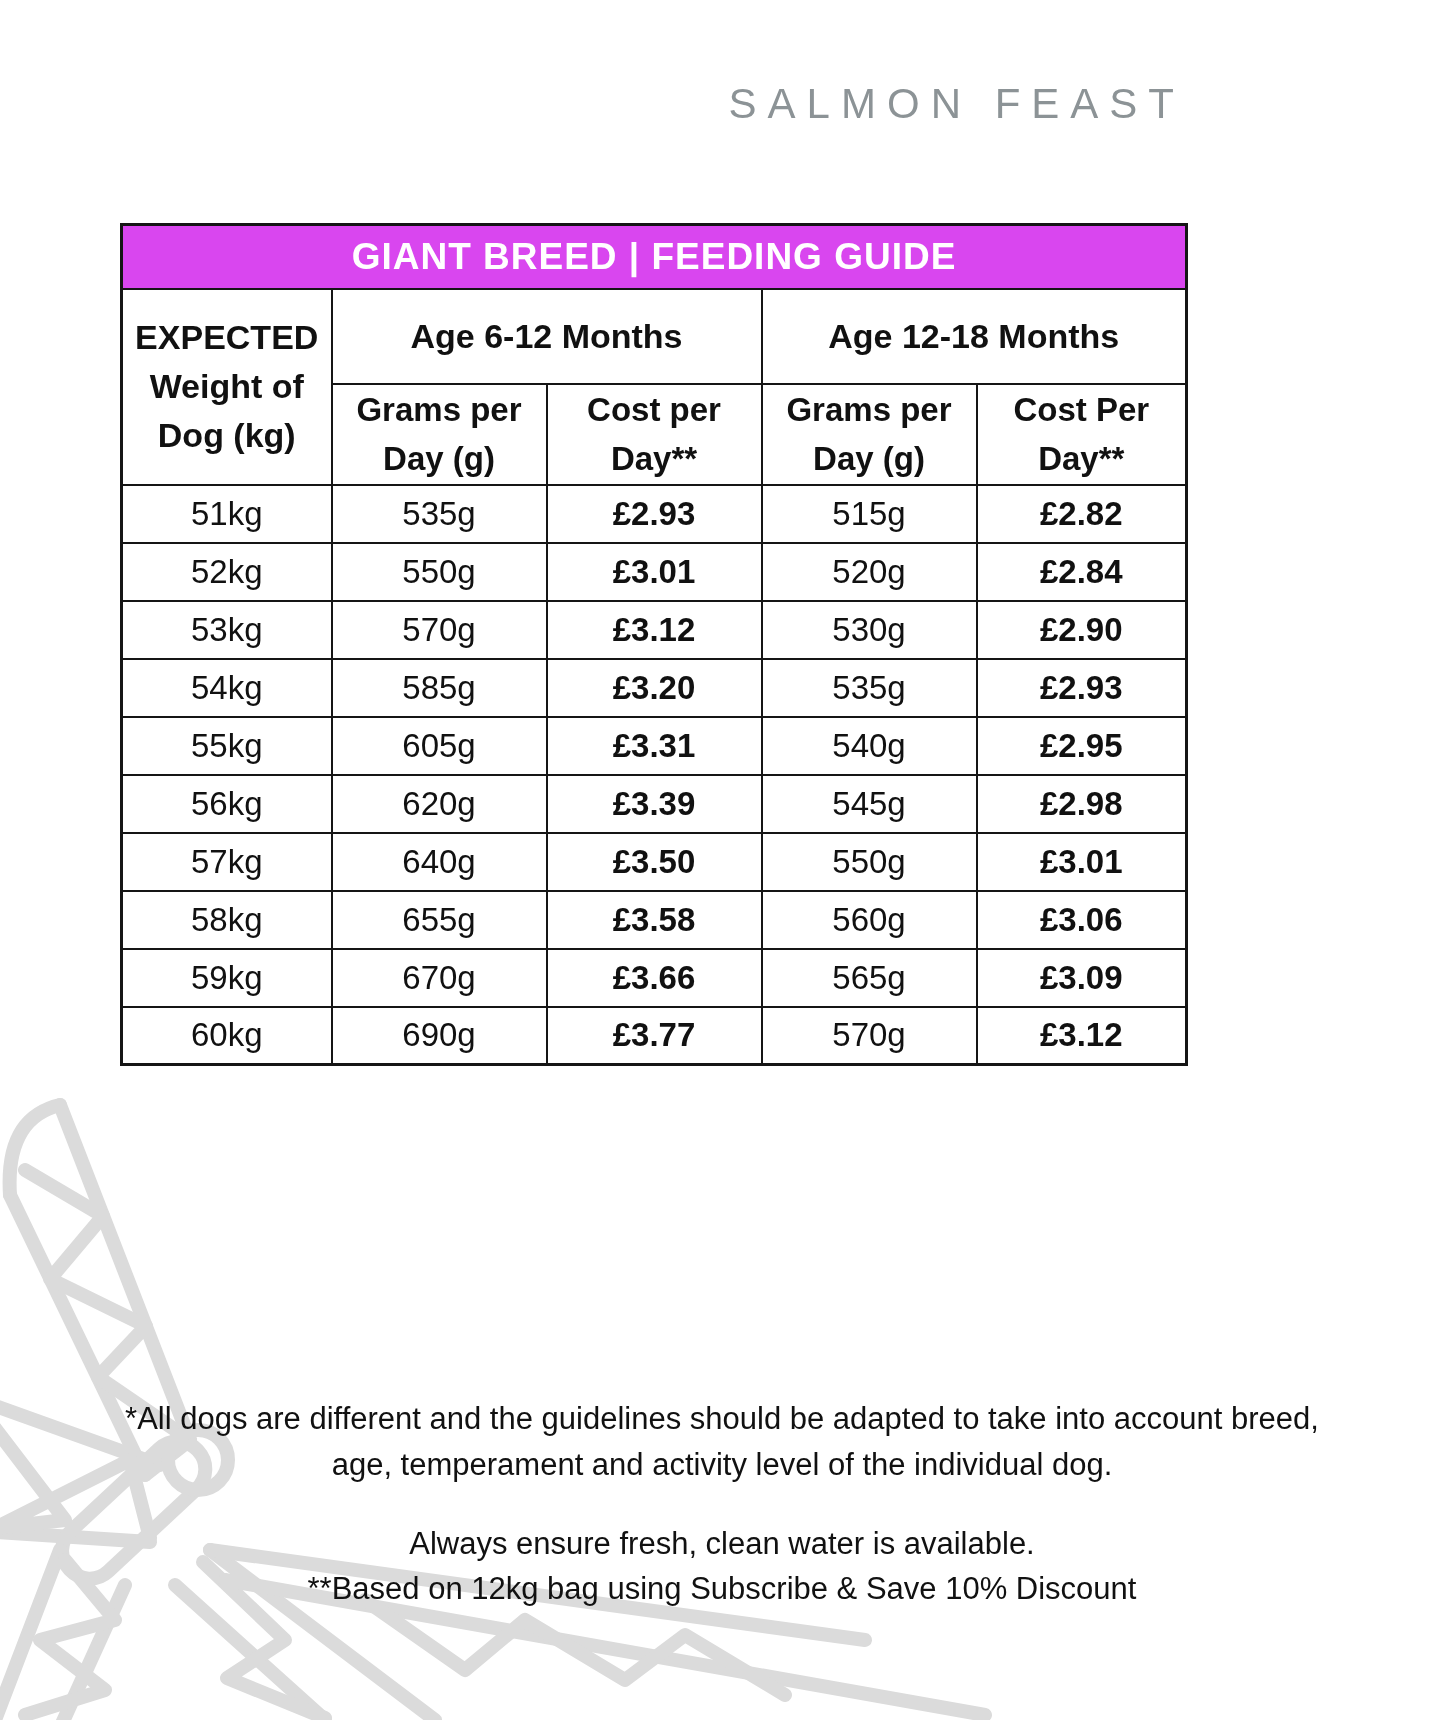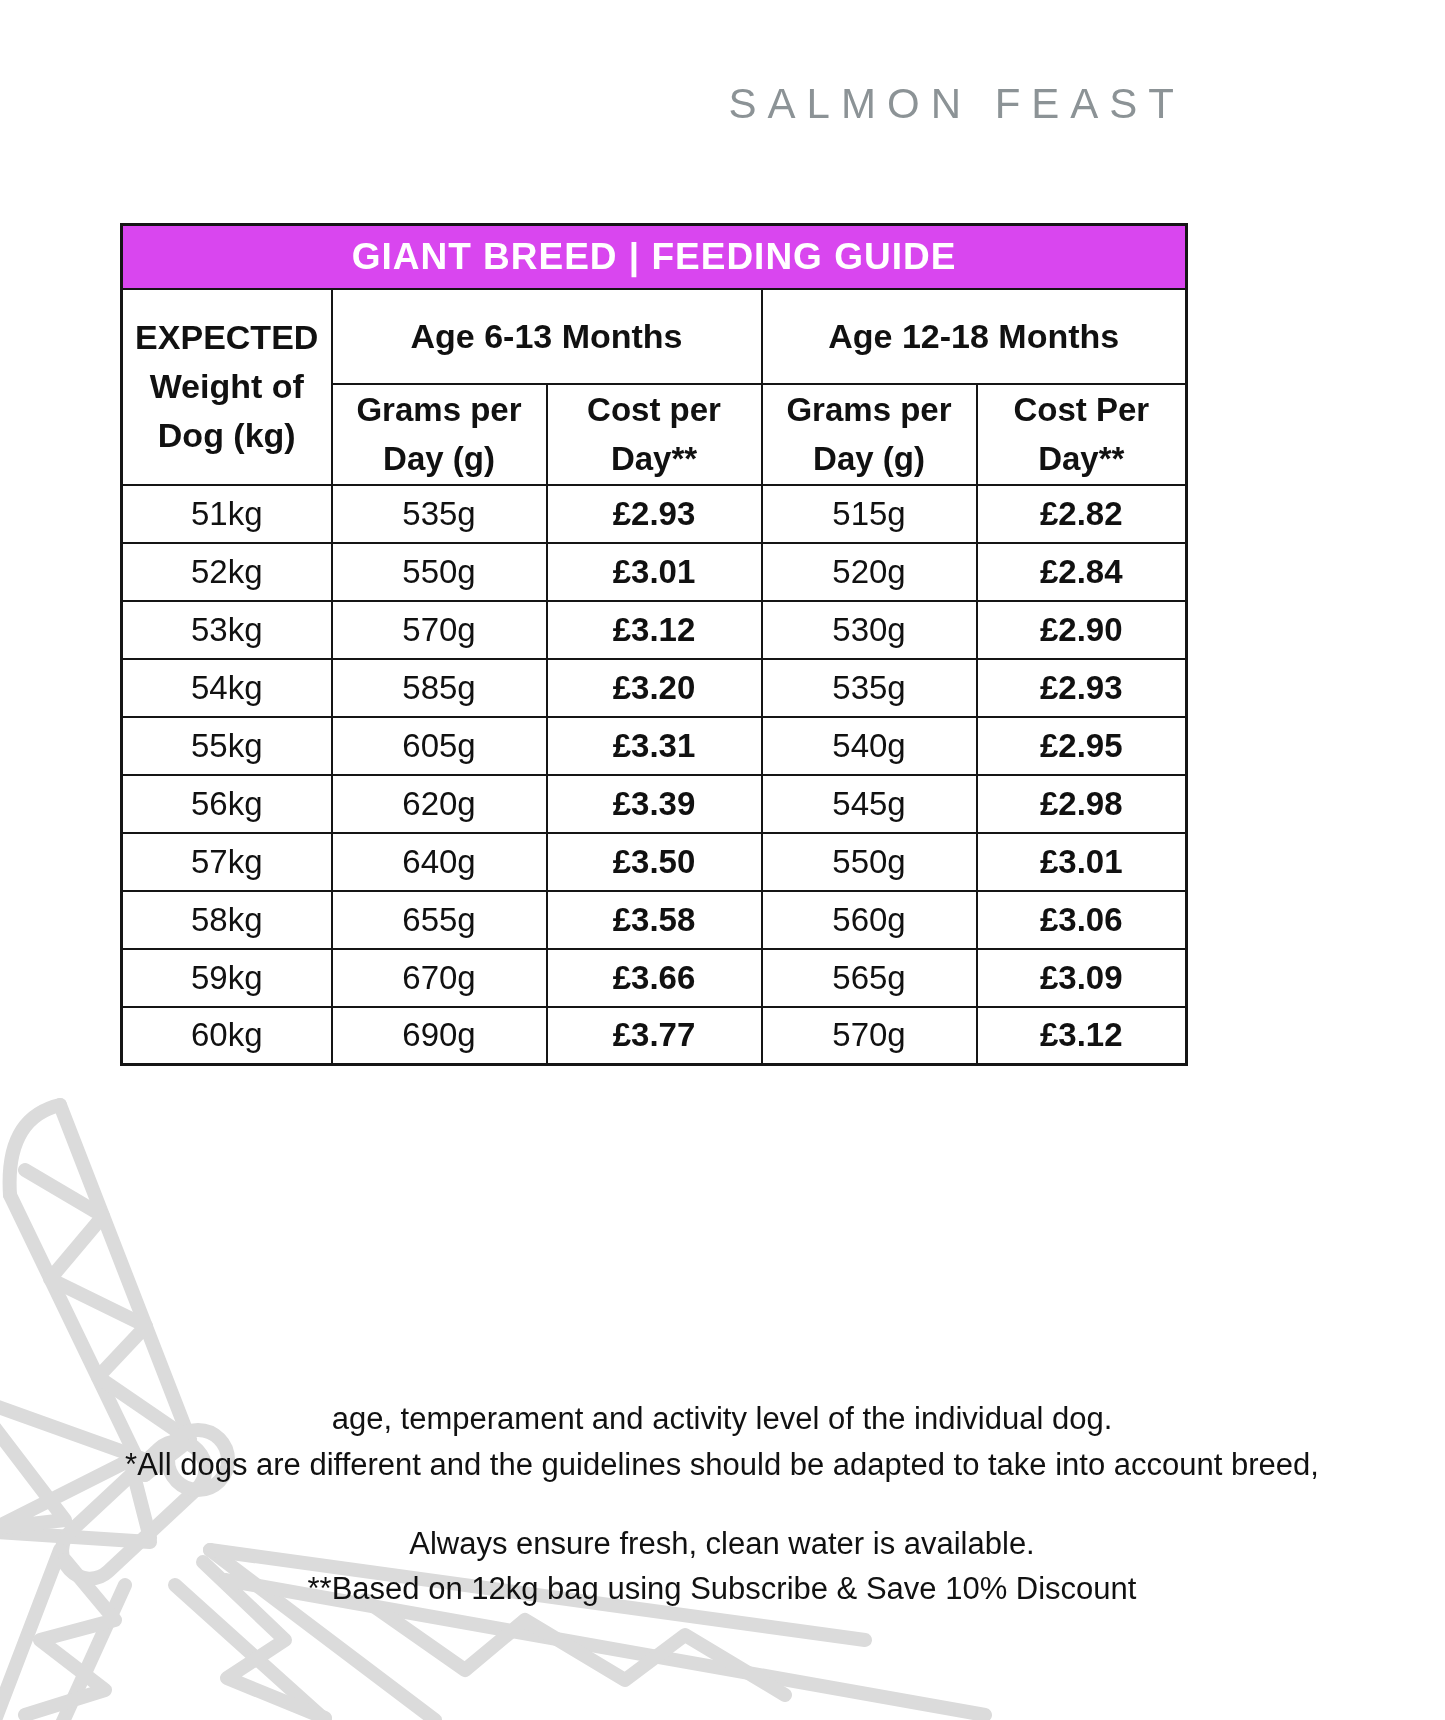--- a/index.html
+++ b/index.html
@@ -94,21 +94,21 @@
         <col style="width:210px">
     </colgroup>
     <thead>
       <tr class="bar-row">
         <th colspan="5" style="background: #d946ef;">GIANT BREED | FEEDING GUIDE</th>
       </tr>
       <tr class="age-row">
         <th rowspan="2" class="weight-head">EXPECTED
 Weight of
 Dog (kg)</th>
-        <th colspan="2">Age 6-13 Months</th>
+        <th colspan="2">Age 6-12 Months</th>
         <th colspan="2">Age 12-18 Months</th>
       </tr>
       <tr class="sub-row">
         <th>Grams per
 Day (g)</th>
         <th>Cost per
 Day**</th>
         <th>Grams per
 Day (g)</th>
         <th>Cost Per
@@ -192,19 +192,19 @@
       <td>60kg</td>
       <td>690g</td>
       <td class="cost">£3.77</td>
       <td>570g</td>
       <td class="cost">£3.12</td>
     </tr>
   </tbody>
   </table>
 
   <div class="footer">
+    <div>*All dogs are different and the guidelines should be adapted to take into account breed,</div>
     <div>age, temperament and activity level of the individual dog.</div>
-    <div>*All dogs are different and the guidelines should be adapted to take into account breed,</div>
     <div class="gap-water">Always ensure fresh, clean water is available.</div>
     <div class="gap-based">**Based on 12kg bag using Subscribe &amp; Save 10% Discount</div>
   </div>
 
 </div>
 
 </body></html>

